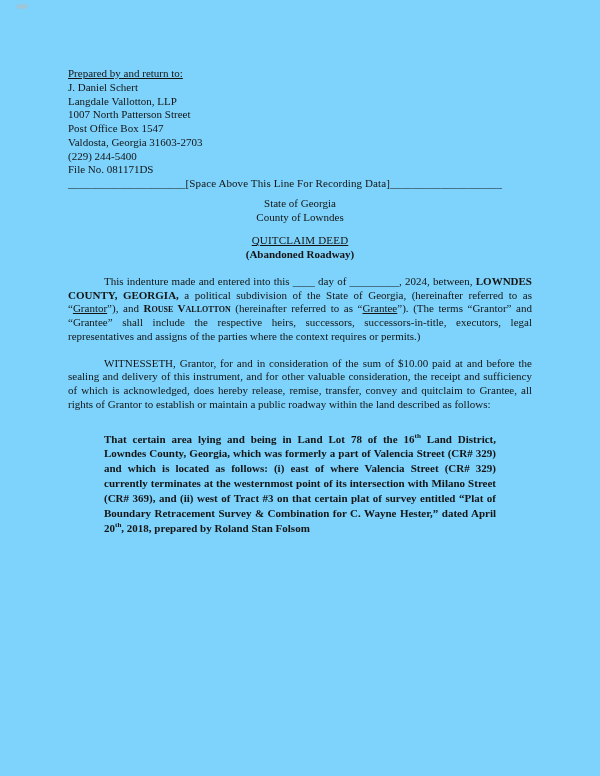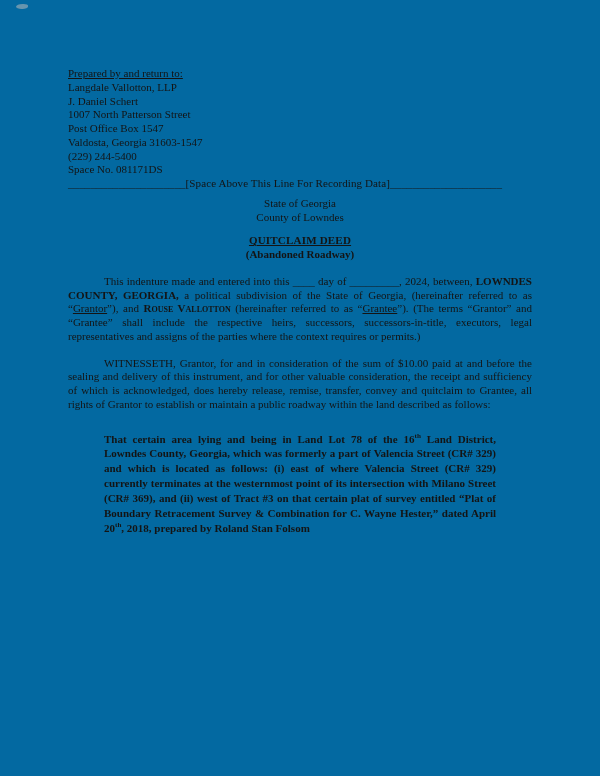--- a/index.html
+++ b/index.html
@@ -1,20 +1,20 @@
 <!DOCTYPE html>
 <html><head>
 <meta charset="utf-8">
 <style>
   html, body { margin: 0; padding: 0; background: #ffffff; }
   .page {
     position: relative;
     width: 600px;
     height: 776px;
-    background: #0369a1;
+    background: #7dd3fc;
     box-sizing: border-box;
     padding: 67px 68px 0 68px;
     font-family: "Liberation Serif", "DejaVu Serif", serif;
     font-size: 11px;
     line-height: 1.25;
     color: #141414;
     overflow: hidden;
   }
   .b   { font-weight: bold; }
   .u   { text-decoration: underline; }
@@ -25,21 +25,21 @@
 
   .recording-line {
     white-space: nowrap;
     letter-spacing: 0.1px;
   }
 
   .state-block { margin-top: 6px; text-align: center; }
 
   .title-block { margin-top: 10px; text-align: center; }
   .doc-title {
-    font-weight: bold;
+    font-weight: normal;
     text-decoration: underline;
     letter-spacing: 0.2px;
   }
   .doc-subtitle { font-weight: bold; }
 
   p.body-para {
     margin: 13px 0 0 0;
     text-align: justify;
     text-indent: 36px;
   }
@@ -65,27 +65,27 @@
 </head>
 <body>
 
 <div class="page">
 
   <div class="scan-artifact"></div>
 
   <div class="prepared-block">
     <div class="prepared-heading">Prepared by and return to:</div>
     <div>
+        <div>J. Daniel Schert</div>
         <div>Langdale Vallotton, LLP</div>
-        <div>J. Daniel Schert</div>
         <div>1007 North Patterson Street</div>
         <div>Post Office Box 1547</div>
-        <div>Valdosta, Georgia 31603-1547</div>
+        <div>Valdosta, Georgia 31603-2703</div>
         <div>(229) 244-5400</div>
-        <div>Space No. 081171DS</div>
+        <div>File No. 081171DS</div>
       </div>
   </div>
 
   <div class="recording-line"><span>_____________________</span><span>[Space Above This Line For Recording Data]</span><span>____________________</span></div>
 
   <div class="state-block">
     <div>State of Georgia</div>
     <div>County of Lowndes</div>
   </div>
 

